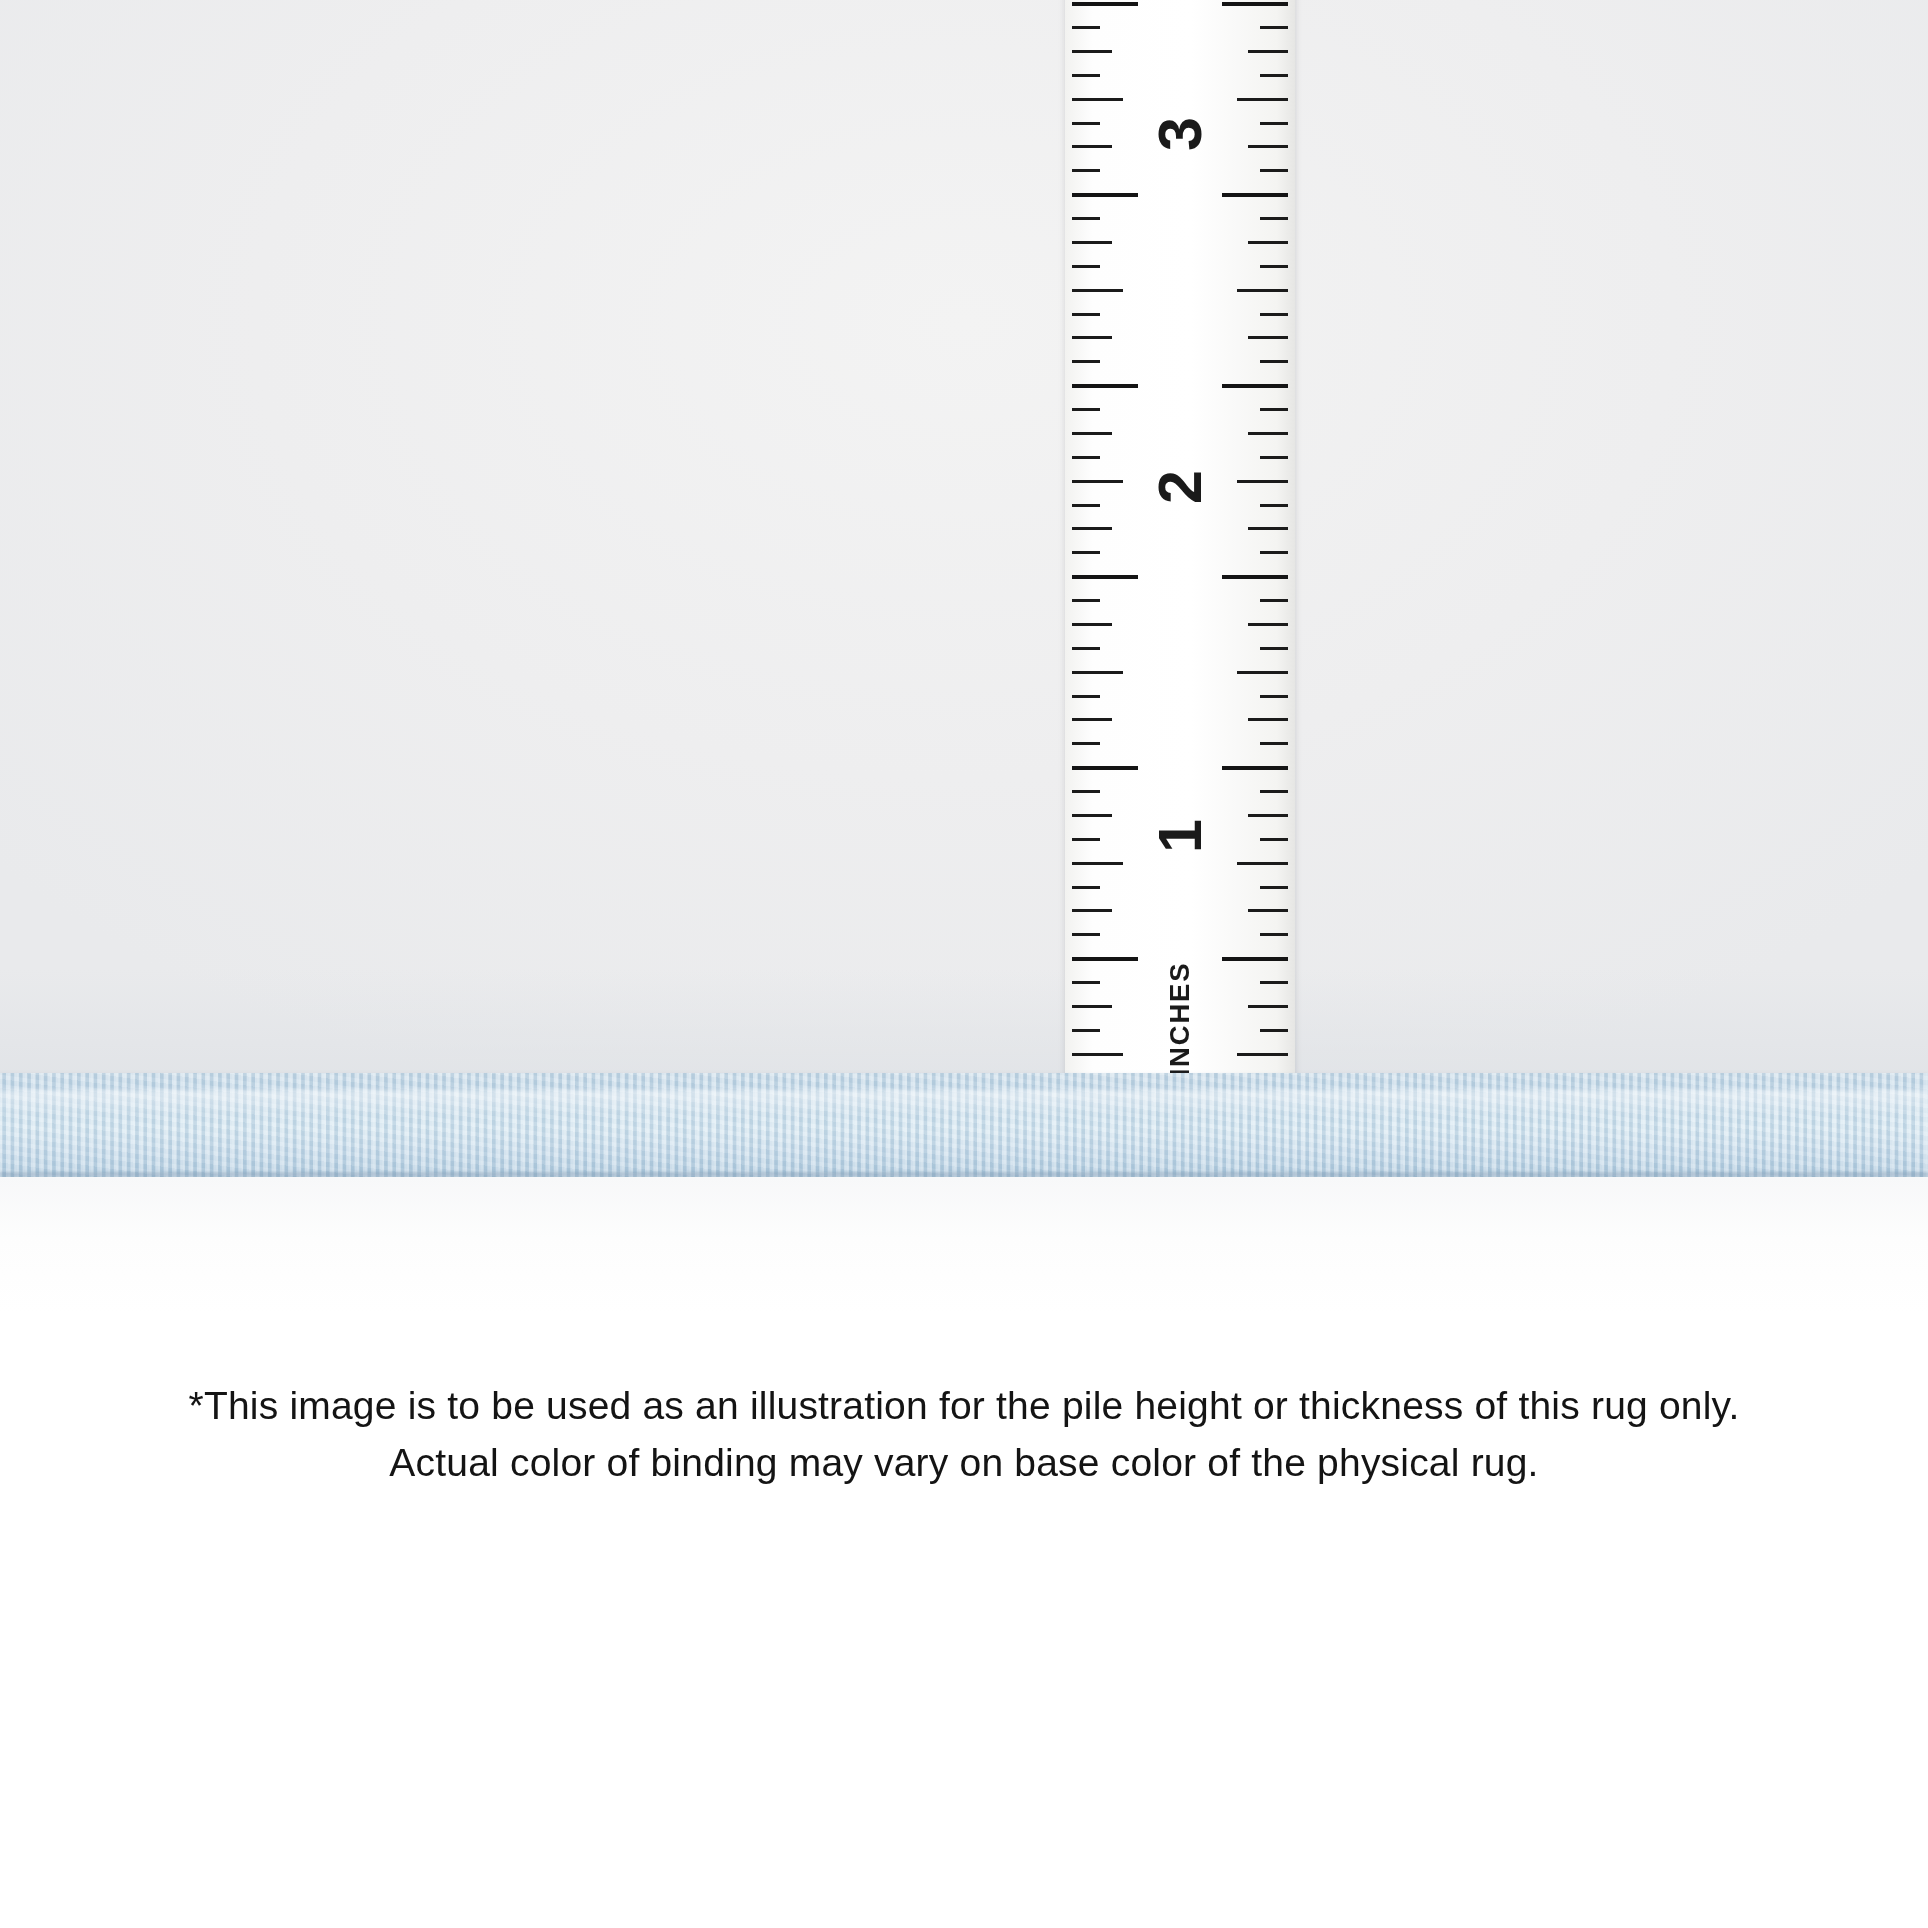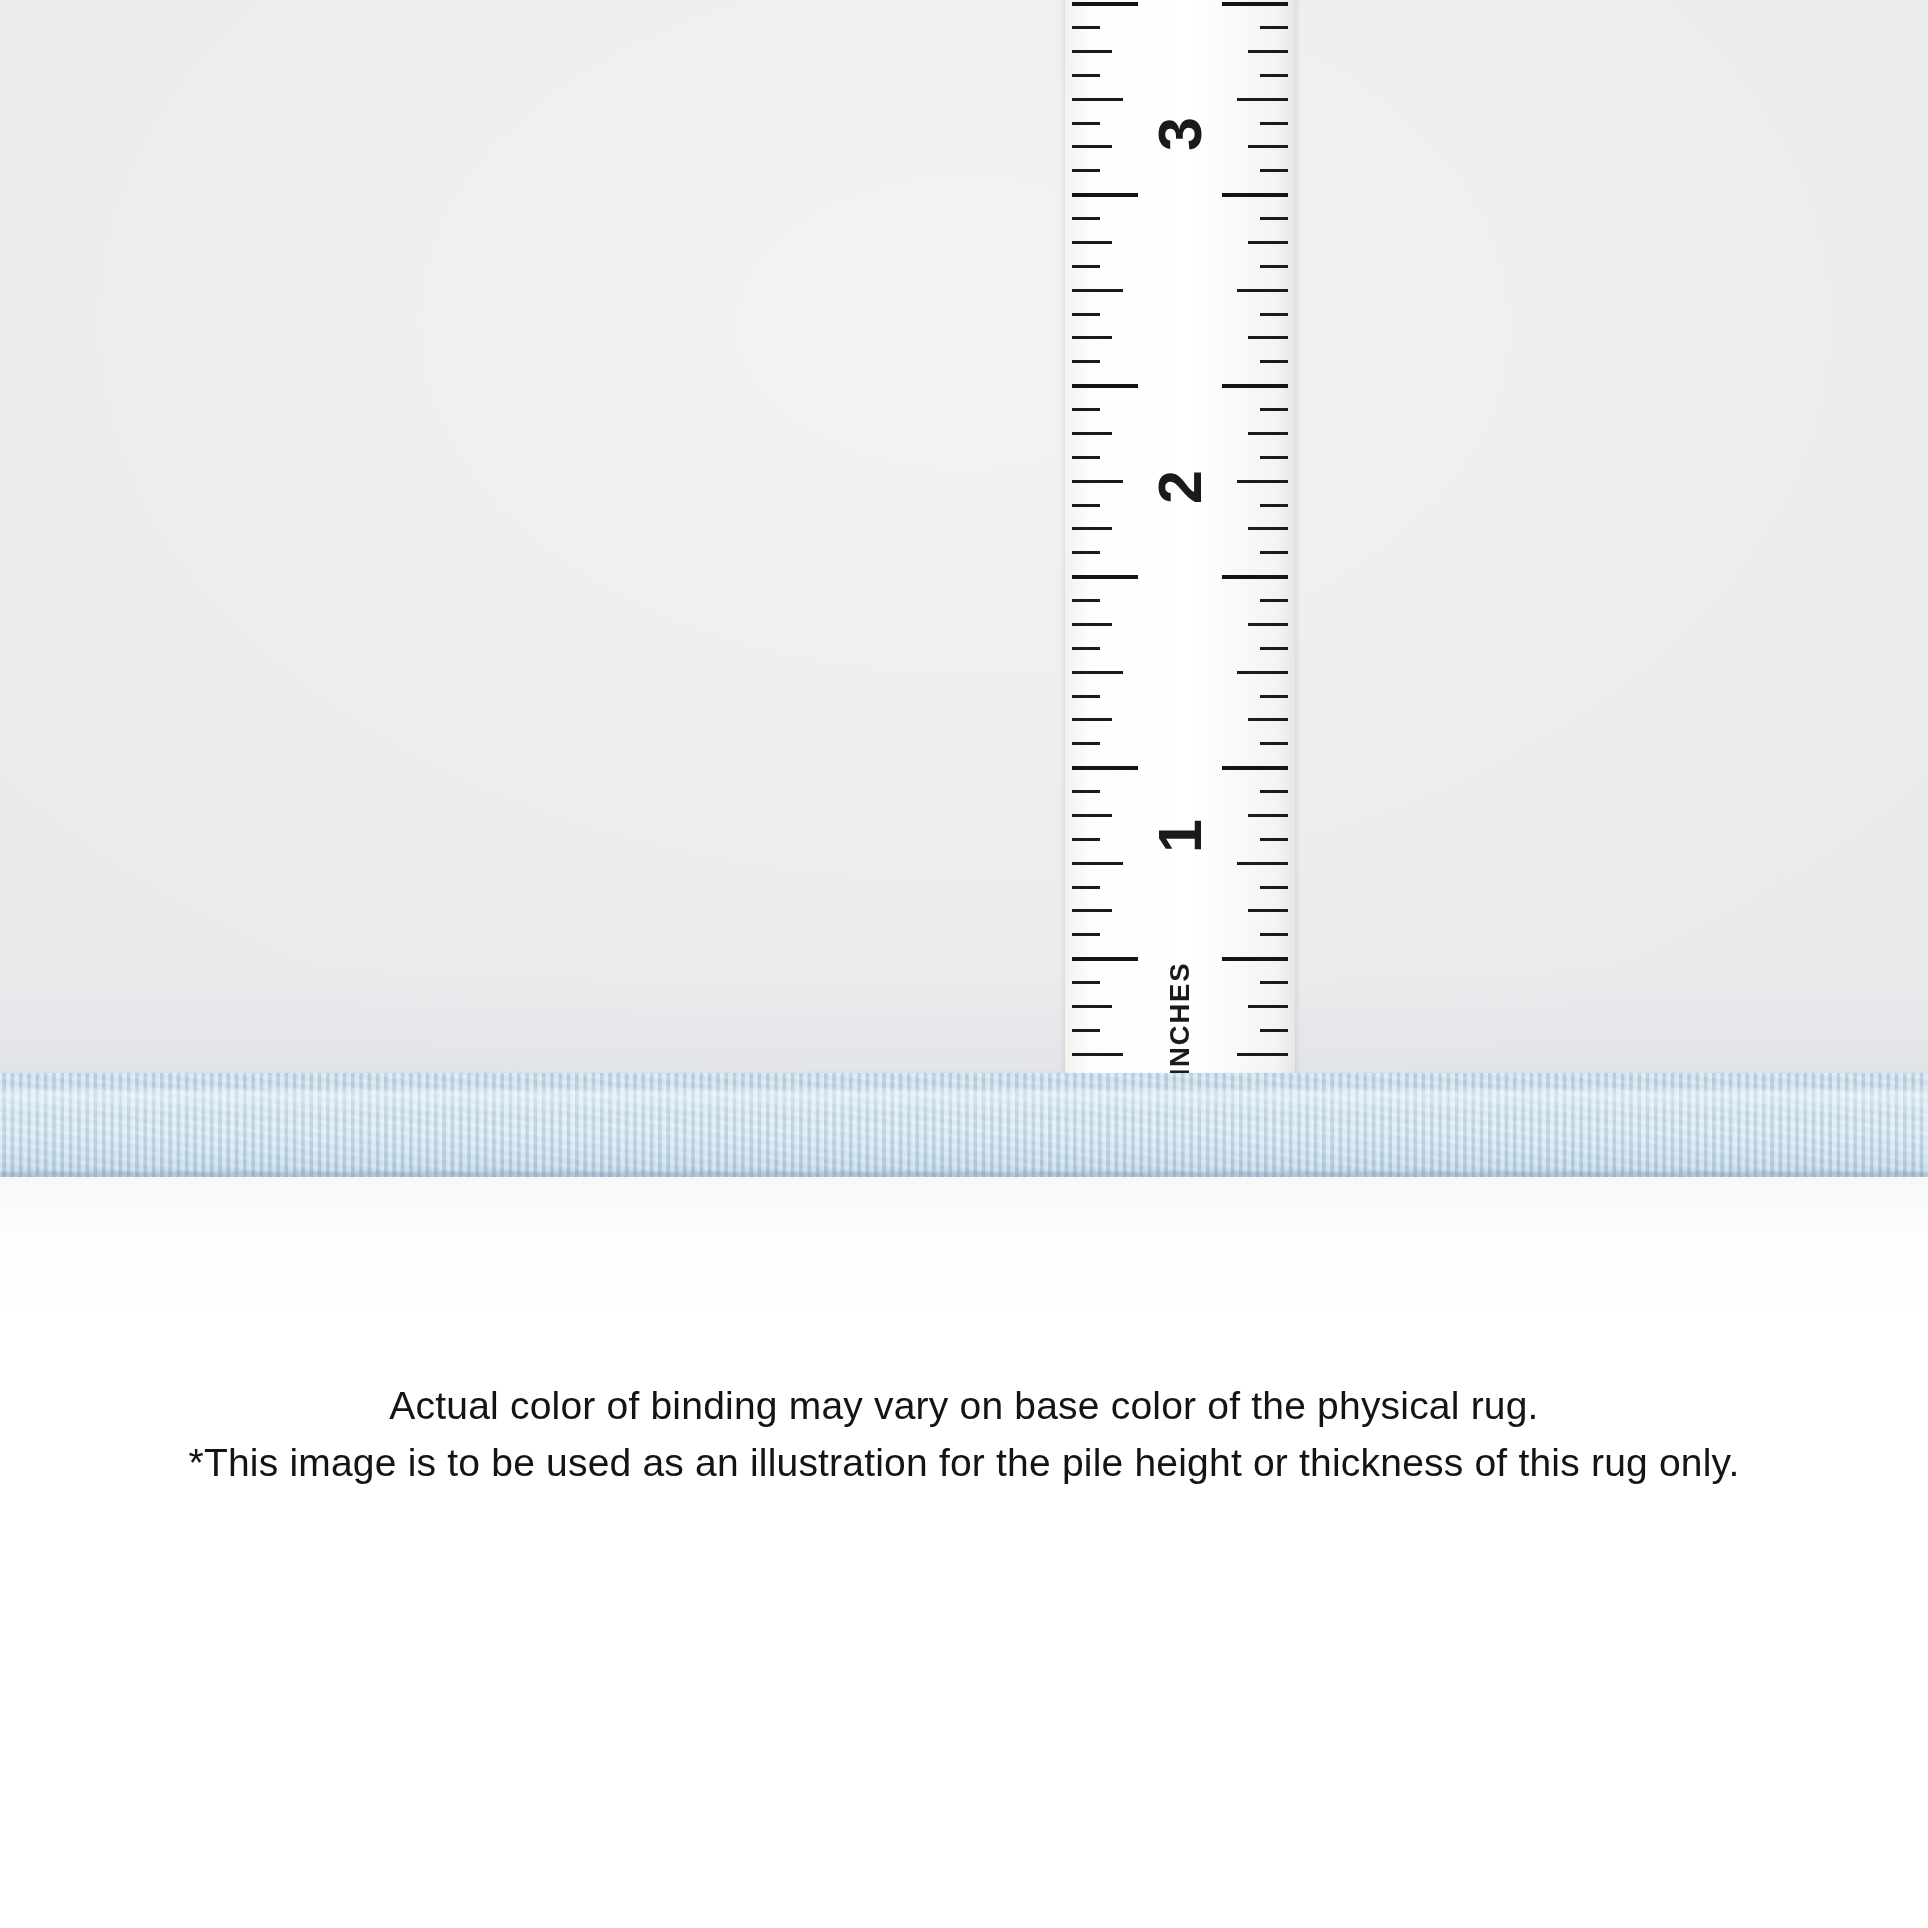--- a/index.html
+++ b/index.html
@@ -326,18 +326,18 @@
       <div class="weave"></div>
       <div class="sheen"></div>
       <div class="underline"></div>
     </div>
     <div class="rug-shadow"></div>
 
     <div class="floor"></div>
   </div>
 
   <div class="caption">
+    <span class="line">*This image is to be used as an illustration for the pile height or thickness of this rug only.</span>
     <span class="line">Actual color of binding may vary on base color of the physical rug.</span>
-    <span class="line">*This image is to be used as an illustration for the pile height or thickness of this rug only.</span>
   </div>
 
 </div>
 
 
 </body></html>

